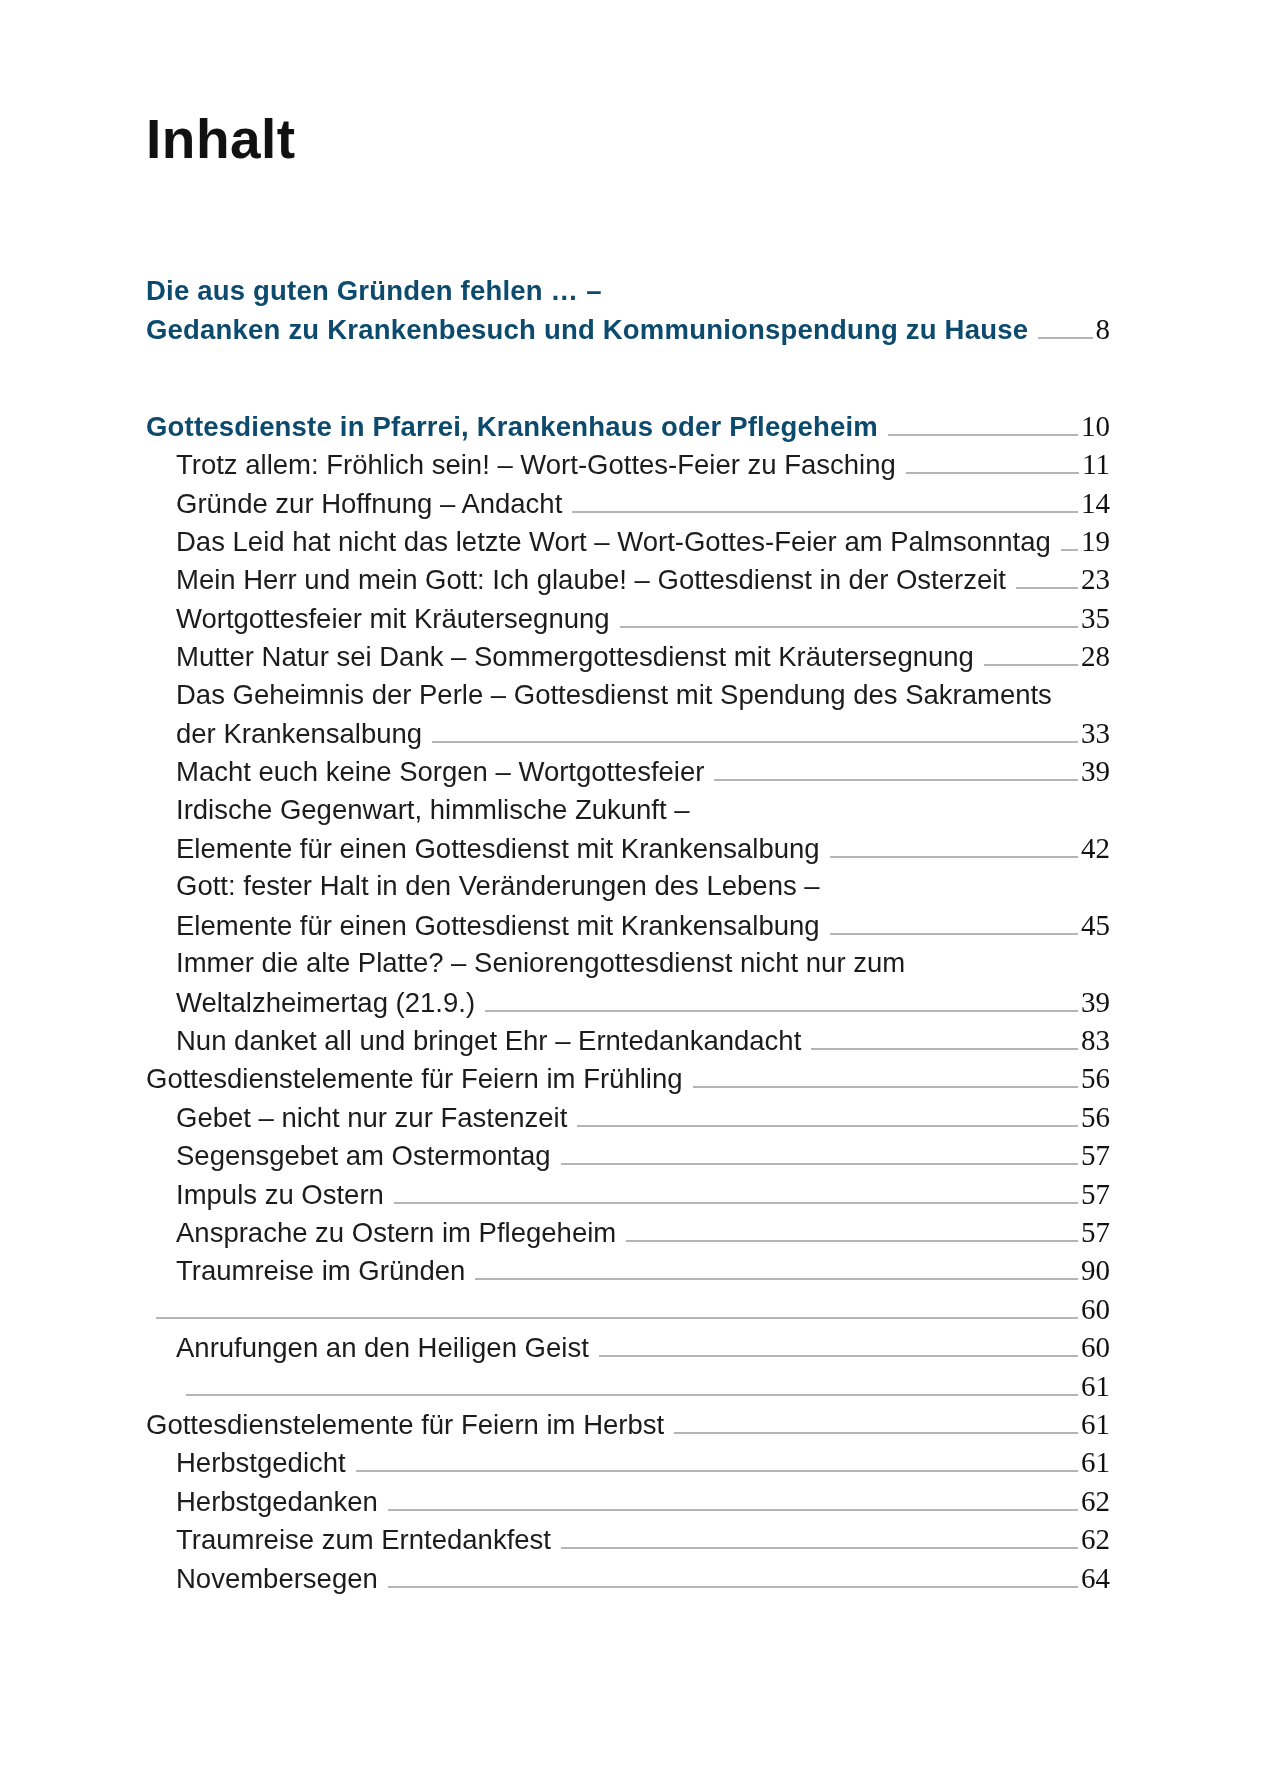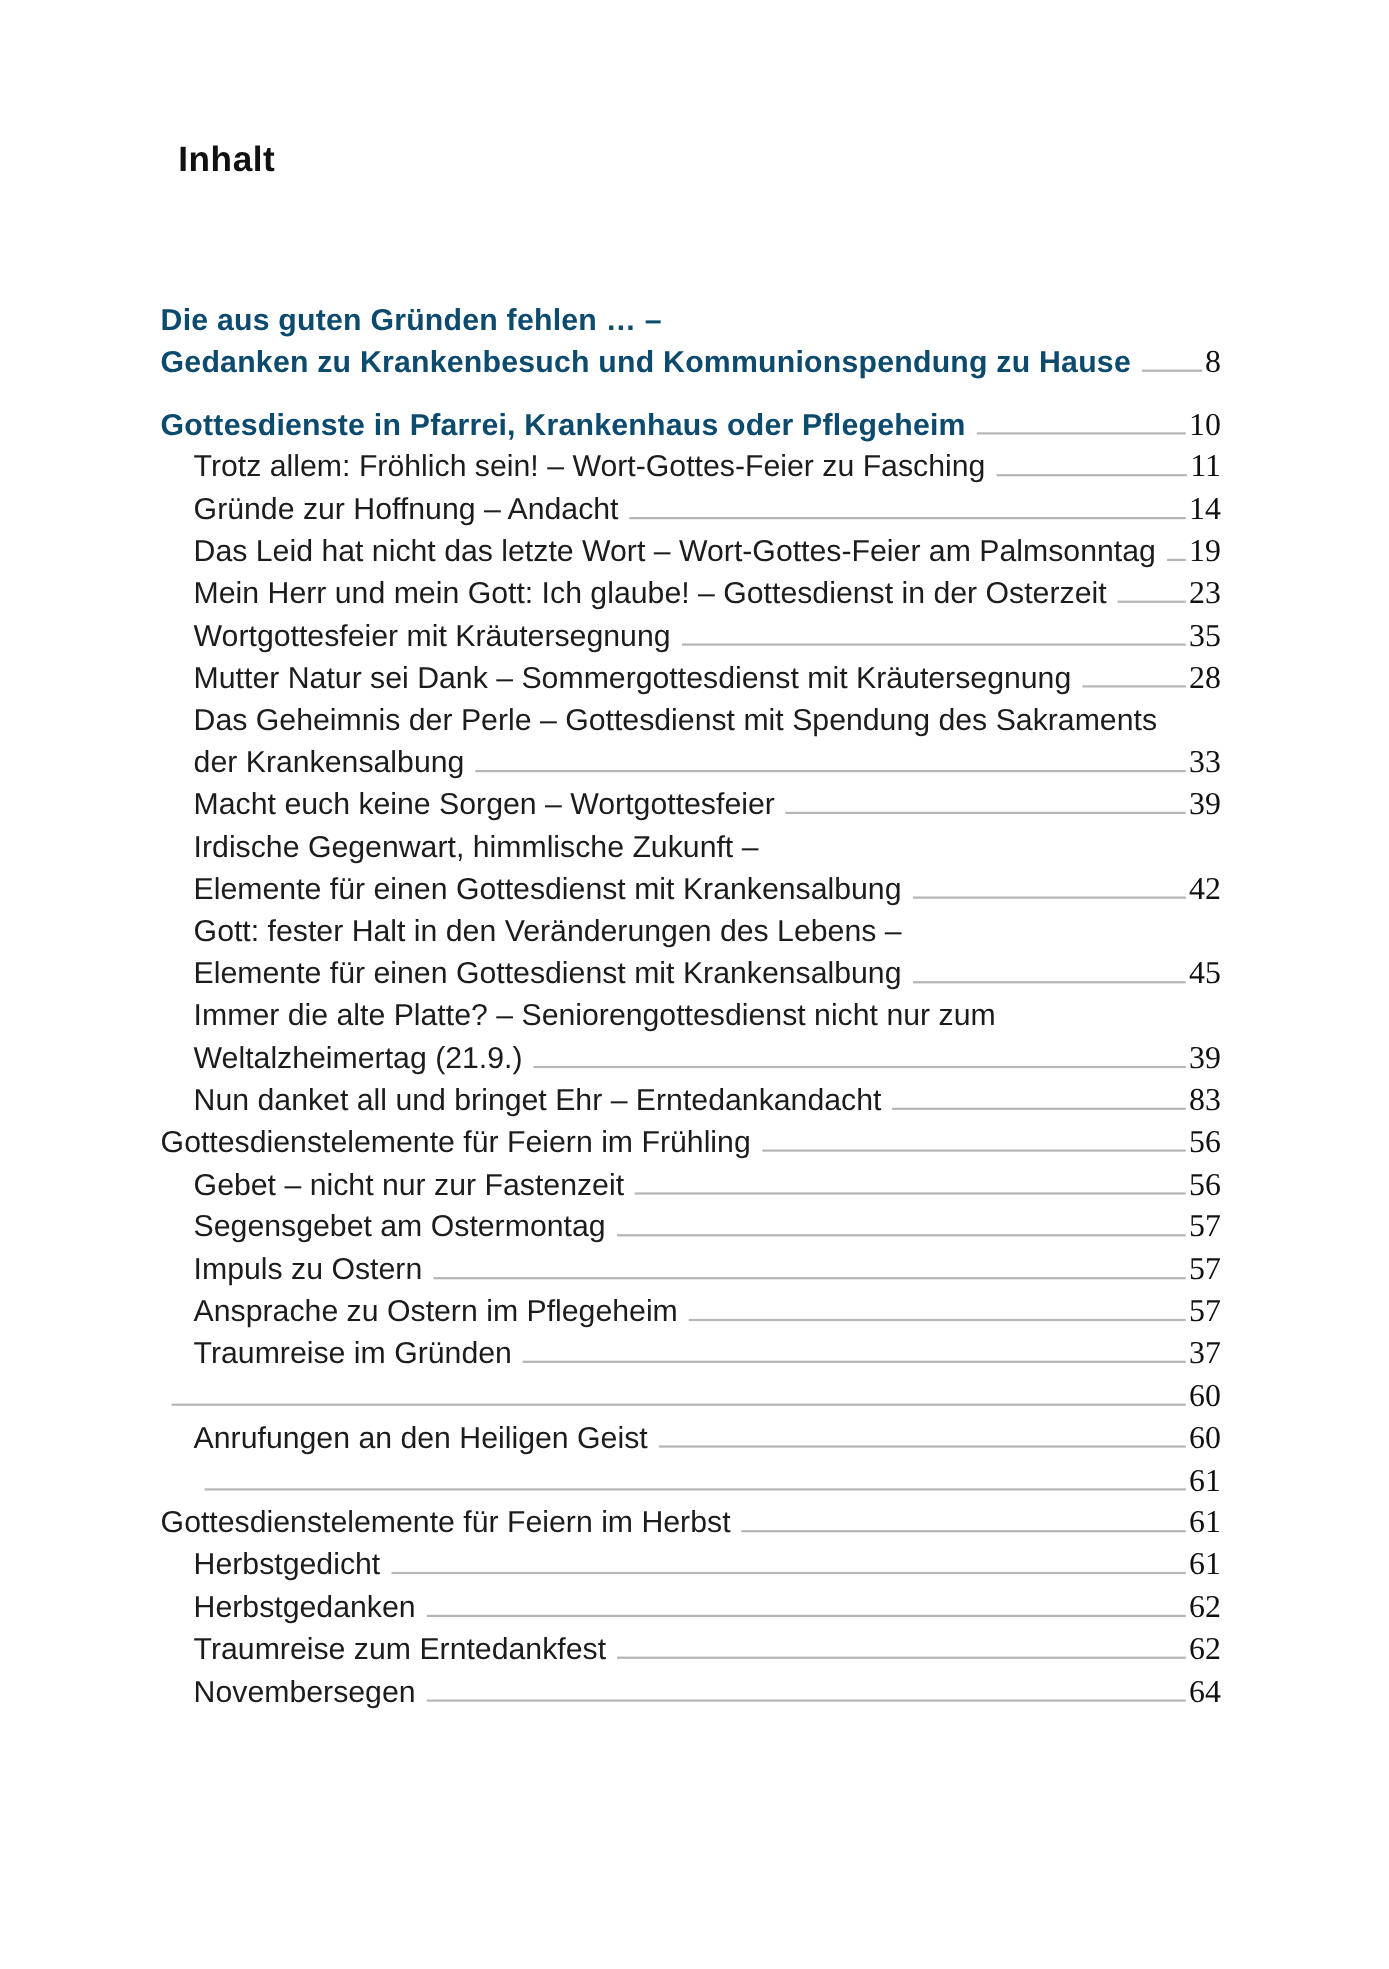--- a/index.html
+++ b/index.html
@@ -8,46 +8,46 @@
     background: #ffffff;
     font-family: "Liberation Sans", sans-serif;
     overflow: hidden;
     position: relative;
   }
   .page { position: absolute; inset: 0; }
 
   .page-title {
     position: absolute;
     left: 146px; top: 112px;
-    font-size: 32px;
+    font-size: 55px;
     line-height: 1;
     font-weight: bold;
     letter-spacing: 0.5px;
     color: #111111;
-    margin: 16px;
+    margin: 0;
   }
 
   .toc {
     position: absolute;
     left: 146px; top: 272px;
     width: 964px; 
   }
 
   .toc-row {
     display: flex;
     align-items: baseline;
     height: 38.4px;
     line-height: 38.4px;
     font-size: 27.5px;
     color: #1c1c1c;
     white-space: nowrap;
   }
   .toc-row.indent { padding-left: 30px; }
   .toc-row.bold .toc-text { font-weight: bold; letter-spacing: 0.2px; color: #0c4a6e; }
-  .toc-row.gap-before { margin-top: 18px; }
+  .toc-row.gap-before { margin-top: 58px; }
 
   .toc-text { flex: 0 0 auto; }
 
   .lead {
     flex: 1 1 auto;
     min-width: 12px;
     border-bottom: 2px solid var(--leader-color, #b5b5b5);
     margin-left: 10px;
     margin-right: 3px;
   }
@@ -177,21 +177,21 @@
     <span class="toc-page">57</span>
   </div>
       <div class="toc-row indent">
     <span class="toc-text">Ansprache zu Ostern im Pflegeheim</span>
     <span class="lead"></span>
     <span class="toc-page">57</span>
   </div>
       <div class="toc-row indent">
     <span class="toc-text">Traumreise im Gründen</span>
     <span class="lead"></span>
-    <span class="toc-page">37</span>
+    <span class="toc-page">90</span>
   </div>
       <div class="toc-row">
     <span class="lead"></span>
     <span class="toc-page">60</span>
   </div>
       <div class="toc-row indent">
     <span class="toc-text">Anrufungen an den Heiligen Geist</span>
     <span class="lead"></span>
     <span class="toc-page">60</span>
   </div>

